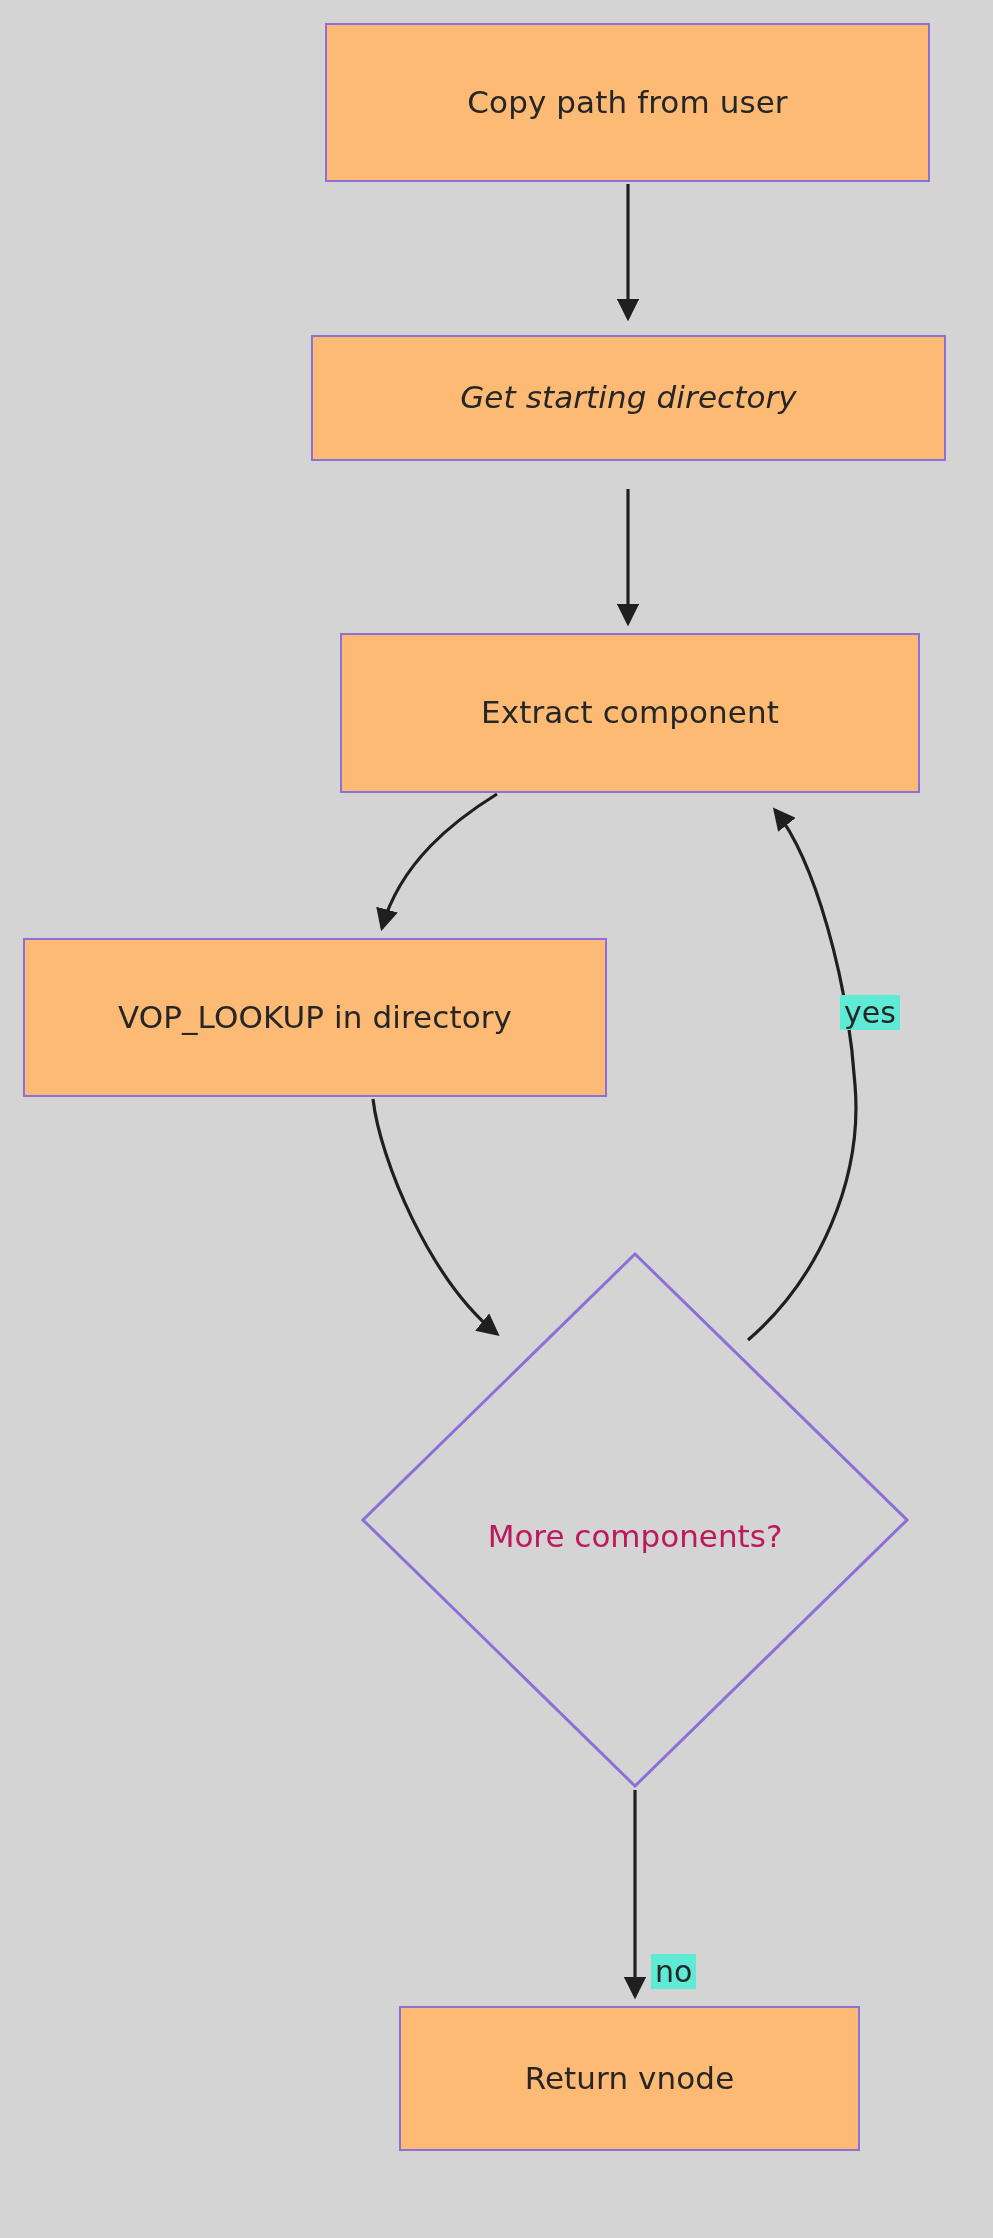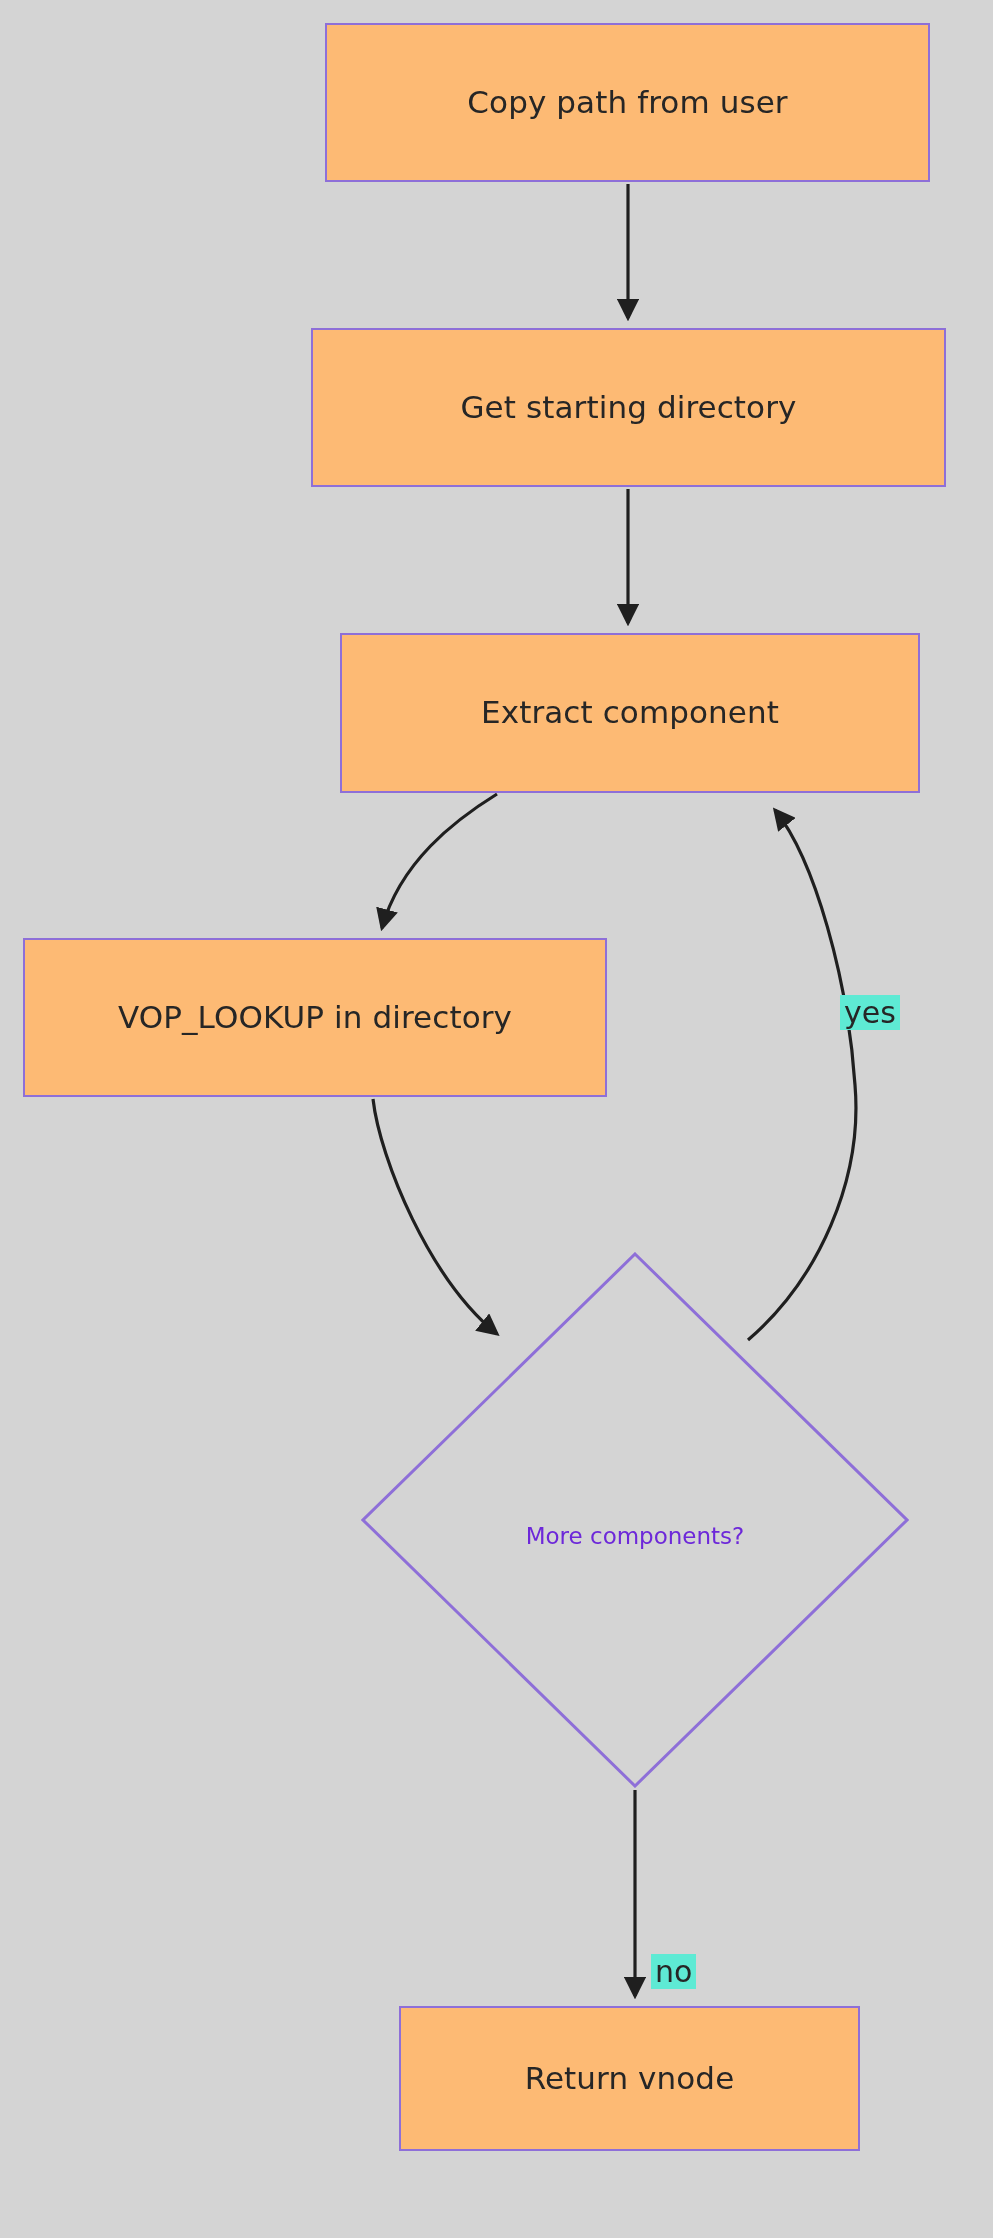--- a/index.html
+++ b/index.html
@@ -48,22 +48,22 @@
   }
   .decision .dia-shape {
     position: absolute;
     left: 0;
     top: 0;
     width: 100%;
     height: 100%;
   }
   .decision .label {
     position: relative;
-    color: #6d28d9;
-    font-size: 23px;
+    color: #be185d;
+    font-size: 31px;
     white-space: nowrap;
     z-index: 2;
     margin-top: 32px;
   }
   .edge-label {
     position: absolute;
     color: #262626;
     font-size: 30px;
     background: #5eead4;
     padding: 0 4px;
@@ -93,21 +93,21 @@
 
     <path d="M 748 1340 C 818 1280, 863 1180, 855 1085 C 848 980, 815 860, 775 810" fill="none" stroke="#1f1f1f" stroke-width="3.2" marker-end="url(#arrow)"></path>
 
     <path d="M 635 1790 L 635 1996" fill="none" stroke="#1f1f1f" stroke-width="3.2" marker-end="url(#arrow)"></path>
   </svg>
 
   <div class="node proc" style="left:325px; top:23px; width:605px; height:159px;">
     <span class="label">Copy path from user</span>
   </div>
 
-  <div class="node proc" style="left:311px; top:328px; width:635px; height:159px;">
+  <div class="node proc" style="left:311px; top:335px; width:635px; height:126px;font-style:italic;">
     <span class="label">Get starting directory</span>
   </div>
 
   <div class="node proc" style="left:340px; top:633px; width:580px; height:160px;">
     <span class="label">Extract component</span>
   </div>
 
   <div class="node proc" style="left:23px; top:938px; width:584px; height:159px;">
     <span class="label">VOP_LOOKUP in directory</span>
   </div>

